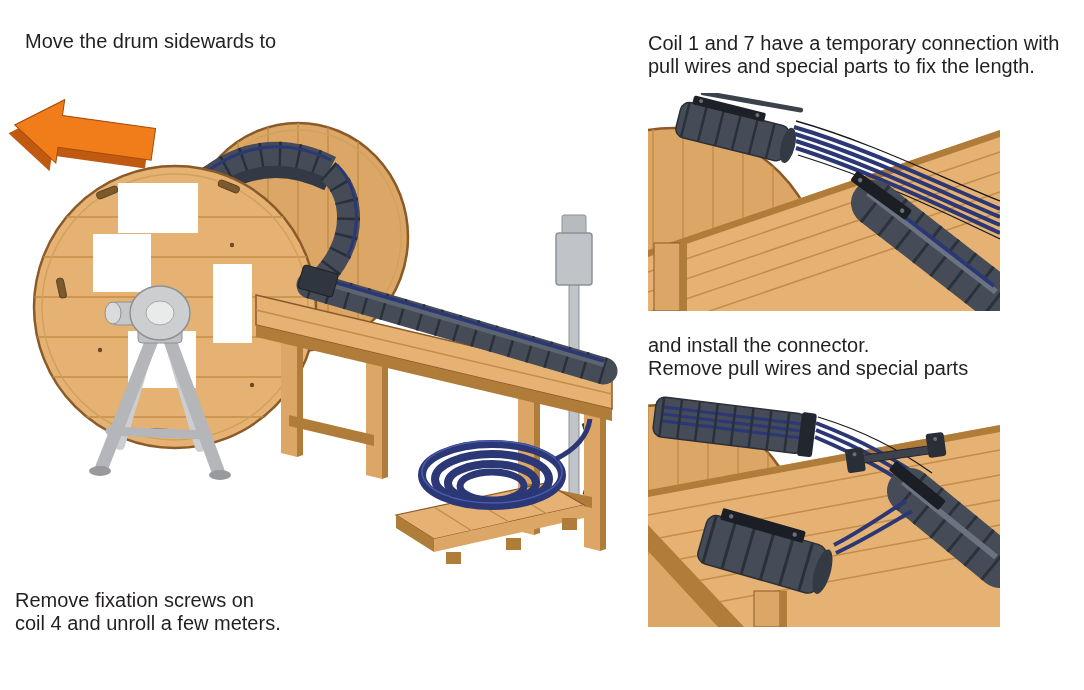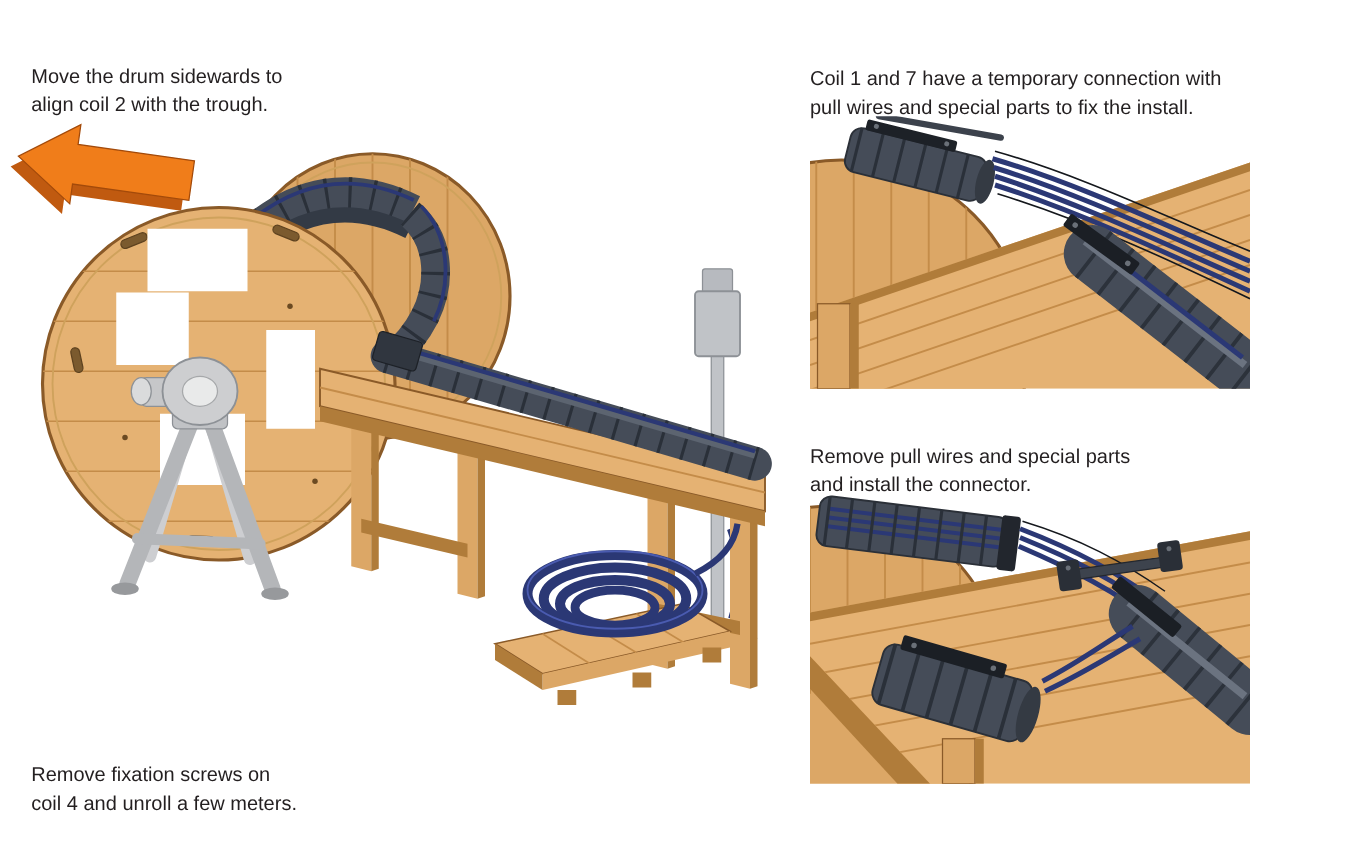--- a/index.html
+++ b/index.html
@@ -5,54 +5,53 @@
   :root{
     --wood:#dca766; --wood-light:#e5b273; --wood-dark:#b07c3a; --wood-edge:#8a5a28; --wood-line:#c48c49;
     --orange:#f07d1a; --orange-dark:#c05a10;
     --chain:#454c58; --chain-dark:#2b3038; --cable-blue:#2b3875;
     --metal:#c0c3c7; --metal-dark:#8d9196;
     --text:#231f20; --background:#ffffff;
   }
   html,body{margin:0;padding:0;background:#fff;}
   .page{position:relative;width:1084px;height:690px;background:var(--background);overflow:hidden;
         font-family:"Liberation Sans", sans-serif;}
-  .caption{position:absolute;color:var(--text);font-size:16px;line-height:23px;margin-top:20px;}
+  .caption{position:absolute;color:var(--text);font-size:20px;line-height:23px;}
   .cap-line{display:block;white-space:nowrap;}
   #cap1{left:25px;top:30px;}
-  #cap2{left:25px;top:589px;}
+  #cap2{left:15px;top:589px;}
   #cap3{left:648px;top:32px;}
   #cap4{left:648px;top:334px;}
   .illus{position:absolute;}
   
   .f-wood{fill:var(--wood);} .f-woodl{fill:var(--wood-light);} .f-woodd{fill:var(--wood-dark);}
   .f-chain{fill:var(--chain);} .f-metal{fill:var(--metal);}
   .f-orange{fill:var(--orange);} .f-oranged{fill:var(--orange-dark);}
   .s-edge{stroke:var(--wood-edge);} .s-line{stroke:var(--wood-line);}
   .s-cable{stroke:var(--cable-blue);} .s-chain{stroke:var(--chain);} .s-metald{stroke:var(--metal-dark);}
 </style>
 </head>
 <body>
 
 <div class="page">
 
   <div class="caption" id="cap1">
     <span class="cap-line">Move the drum sidewards to</span>
-    <span class="cap-line">align coil 2 with the trough.</span>
   </div>
   <div class="caption" id="cap2">
     <span class="cap-line">Remove fixation screws on</span>
     <span class="cap-line">coil 4 and unroll a few meters.</span>
   </div>
   <div class="caption" id="cap3">
     <span class="cap-line">Coil 1 and 7 have a temporary connection with</span>
-    <span class="cap-line">pull wires and special parts to fix the install.</span>
+    <span class="cap-line">pull wires and special parts to fix the length.</span>
   </div>
   <div class="caption" id="cap4">
+    <span class="cap-line">and install the connector.</span>
     <span class="cap-line">Remove pull wires and special parts</span>
-    <span class="cap-line">and install the connector.</span>
   </div>
 
   <svg class="illus" id="illus-main" width="648" height="560" viewBox="0 0 648 560" style="left:0;top:85px" aria-label="Cable drum on a metal stand; an energy chain with blue cables runs from the drum onto a wooden trough table; a coiled cable lies on a pallet; an orange arrow shows the sideways movement.">
     <defs>
       <clipPath id="cpBF">
           <ellipse cx="298" cy="152" rx="110" ry="114"></ellipse>
         </clipPath>
       <clipPath id="cpFF">
           <circle cx="175" cy="222" r="141"></circle>
         </clipPath>

